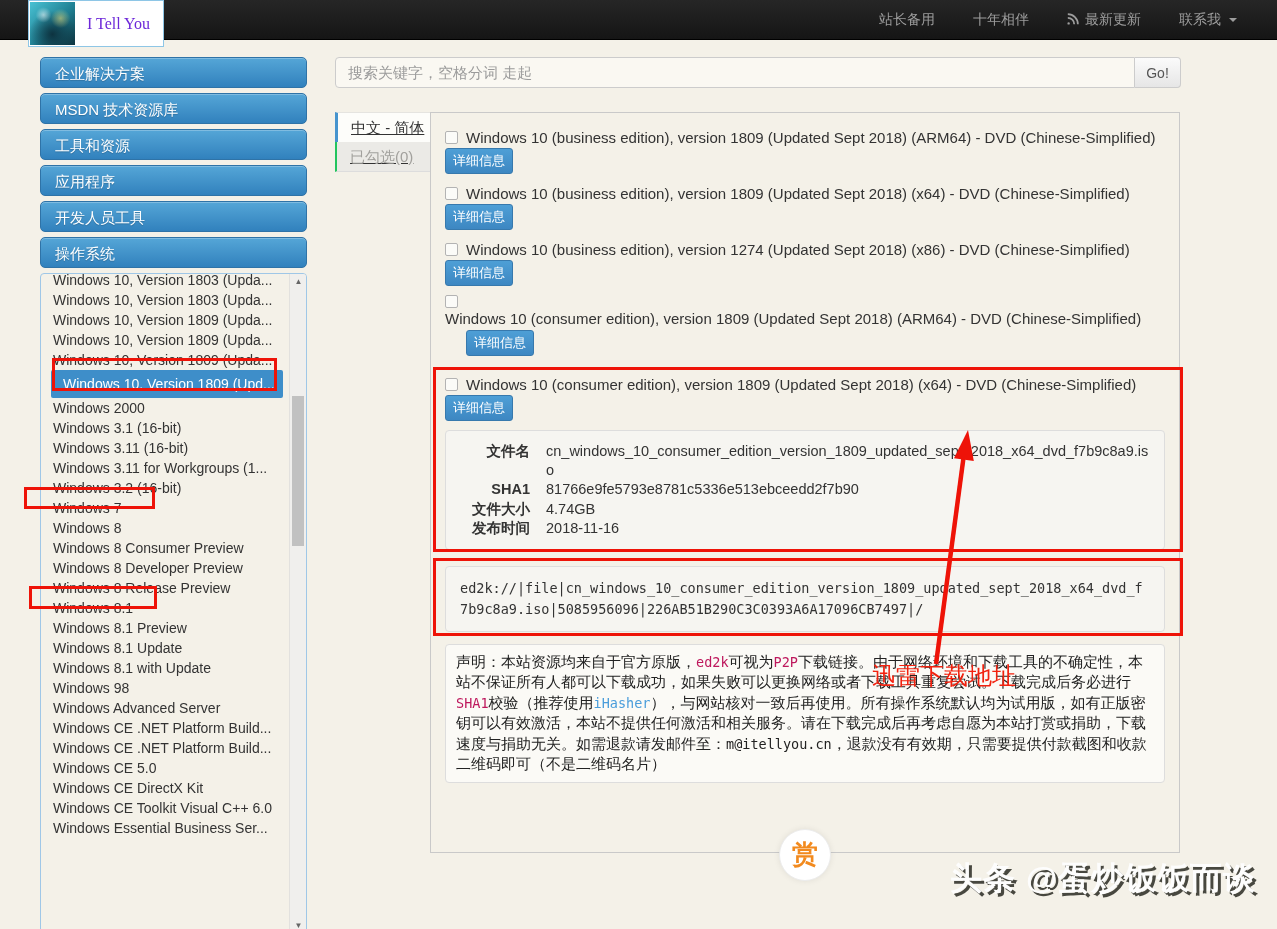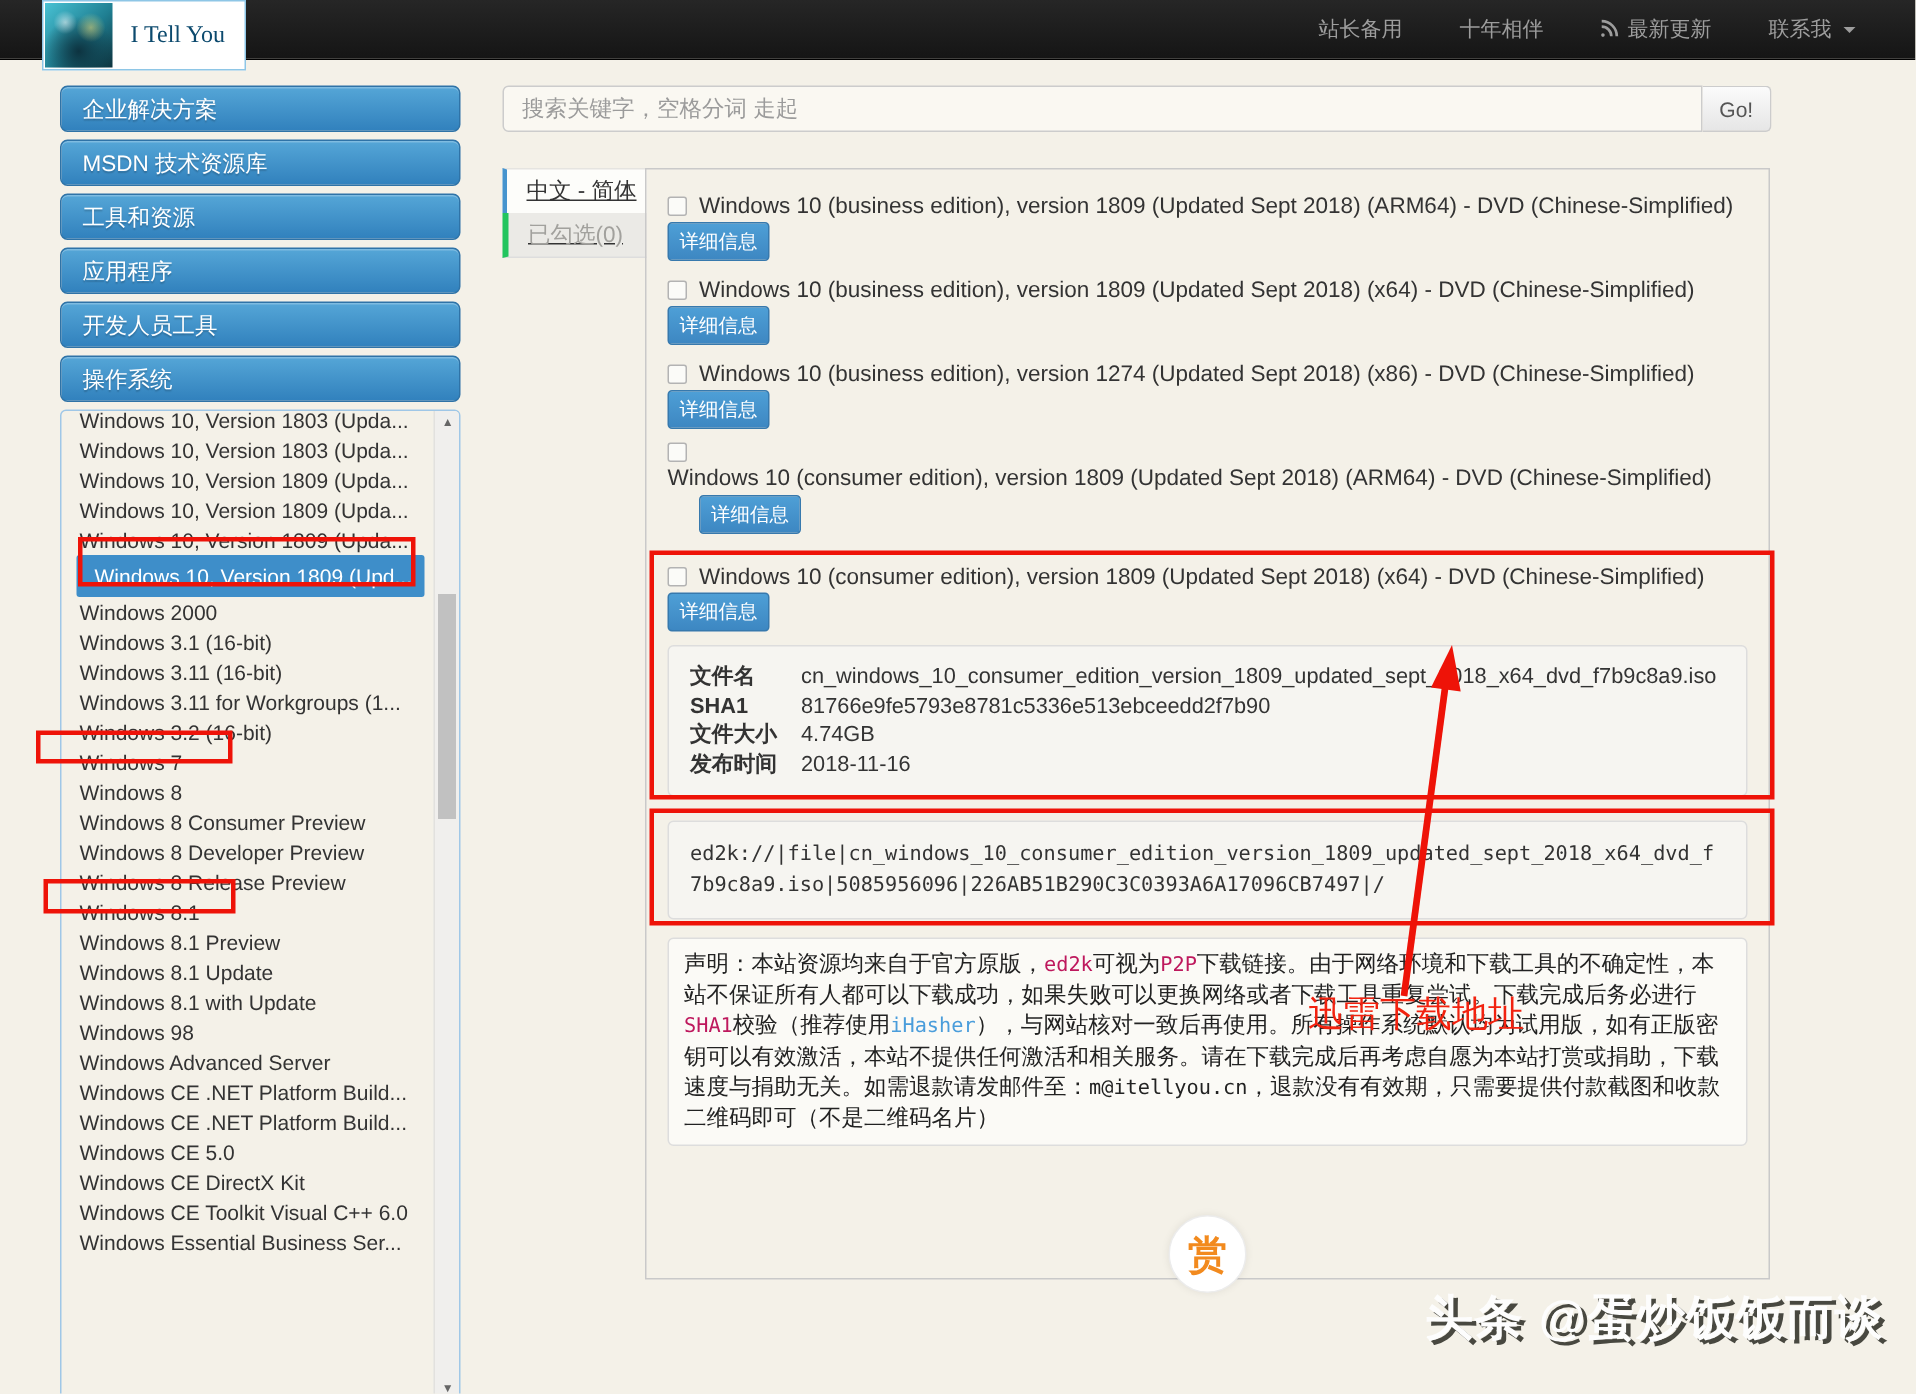--- a/index.html
+++ b/index.html
@@ -17,21 +17,21 @@
     background:linear-gradient(#262626,#151515);border-bottom:1px solid #000;}
   .brand{position:absolute;left:28px;top:0;height:47px;background:#fff;
     border:1px solid #8ec6e6;display:flex;align-items:center;padding:1px;z-index:5;}
   .brand-img{width:45px;height:43px;
     background:
       radial-gradient(circle at 30% 30%,rgba(255,255,255,.55),rgba(255,255,255,0) 18%),
       radial-gradient(circle at 68% 38%,rgba(255,230,120,.5),rgba(255,255,255,0) 24%),
       radial-gradient(circle at 50% 75%,#0d3340,rgba(13,51,64,0) 60%),
       linear-gradient(135deg,#49c2d4 0%,#1f7f92 55%,#0d333e 100%);}
   .brand-text{padding:0 12px;font-family:"Liberation Serif","DejaVu Serif",serif;
-    font-size:16px;color:#0c4a6e;white-space:nowrap;text-align:center;}
+    font-size:16px;color:#6d28d9;white-space:nowrap;text-align:center;}
   .nav-links{position:absolute;right:40px;top:0;height:40px;display:flex;
     align-items:center;gap:38px;}
   .nav-link{color:#9d9d9d;font-size:14px;display:flex;align-items:center;gap:5px;
     white-space:nowrap;cursor:pointer;}
   .caret{display:inline-block;width:0;height:0;border-left:4px solid transparent;
     border-right:4px solid transparent;border-top:4px solid #9d9d9d;margin-left:3px;}
   .rss{width:13px;height:13px;display:inline-block;}
   
   .sidebar{position:absolute;left:40px;top:57px;width:267px;}
   .side-btn{height:31px;margin-bottom:5px;border-radius:5px;color:#fff;font-size:15px;
@@ -59,21 +59,21 @@
     font-family:"Liberation Sans","DejaVu Sans",sans-serif;}
   .search-input::placeholder{color:#9b9b9b;}
   .go-btn{flex:0 0 46px;height:31px;border:1px solid #ccc;border-left:none;
     border-radius:0 4px 4px 0;background:linear-gradient(#fbfbfb,#e6e6e6);
     font-size:14px;color:#555;cursor:pointer;}
   
   .tabs{position:absolute;left:335px;top:112px;width:96px;text-decoration:underline;}
   .tab{height:30px;line-height:30px;padding-left:13px;font-size:15px;cursor:pointer;}
   .tab.active{background:#fdfdfa;border-left:3px solid #4694ce;color:#333;
     border-top:1px solid #e5e4e0;}
-  .tab.inactive{background:#ebeae6;color:#a2a19d;border-left:4px solid #22c55e;
+  .tab.inactive{background:#ebeae6;color:#a2a19d;border-left:2px solid #22c55e;
     border-bottom:1px solid #ddd;}
   
   .panel{position:absolute;left:430px;top:112px;width:750px;height:741px;
     border:1px solid var(--panel-border);padding:14px 14px 0 14px;}
   .dl-row{display:flex;align-items:center;line-height:21px;margin-bottom:9px;
     font-size:15px;color:#333;flex-wrap:wrap;}
   .cb{flex:0 0 13px;width:13px;height:13px;border:1px solid #b3b3b3;border-radius:2px;
     background:#fbfbf8;margin-right:8px;cursor:pointer;}
   .dl-title{margin-right:8px;}
   .detail-btn{display:inline-block;background:linear-gradient(#4e9fd6,#3d87c2);
@@ -82,21 +82,21 @@
   .btn-newline{flex-basis:100%;height:0;}
   .btn-line{margin:1px 0 9px 21px;}
   .red-wrap{position:relative;}
   .red-wrap::after{content:"";position:absolute;border:3px solid var(--red);
     pointer-events:none;z-index:8;}
   .rw1::after{top:-7px;left:-12px;right:-18px;bottom:-2px;}
   .rw2::after{top:-8px;left:-12px;right:-18px;bottom:-4px;}
   .detail-box{background:#f6f5f1;border:1px solid #ddd;border-radius:4px;
     padding:10px 14px;margin:8px 0 0 0;}
   .d-row{display:flex;font-size:14.5px;line-height:18.5px;margin:1px 0;}
-  .d-label{width:70px;font-weight:bold;flex:0 0 70px;margin-right:4px;}
+  .d-label{width:70px;text-align:right;font-weight:bold;flex:0 0 70px;margin-right:16px;}
   .d-value{word-break:break-all;}
   .ed2k-box{background:#f6f5f1;border:1px solid #ddd;border-radius:4px;
     padding:11px 14px;margin-top:16px;font-family:"DejaVu Sans Mono","Liberation Mono",monospace;
     font-size:13.5px;line-height:21px;color:#333;word-break:break-all;cursor:pointer;}
   .disclaimer{background:#fbfaf6;border:1px solid #ddd;border-radius:4px;
     padding:7px 10px;margin-top:12px;font-size:15px;line-height:20.5px;color:#222;
     font-family:"Liberation Serif","DejaVu Serif",serif;}
   .seg-hl{color:#be185d;font-family:"DejaVu Sans Mono","Liberation Mono",monospace;font-size:13.5px;}
   .seg-link{color:#4a9ddb;cursor:pointer;font-family:"DejaVu Sans Mono","Liberation Mono",monospace;font-size:13.5px;}
   .seg-mono{font-family:"DejaVu Sans Mono","Liberation Mono",monospace;font-size:13.5px;}

